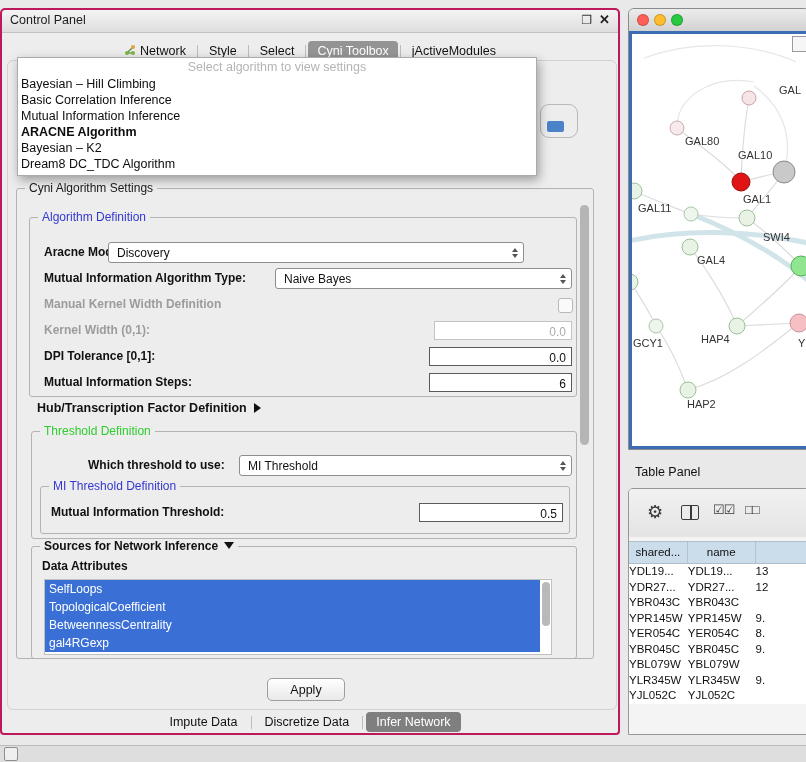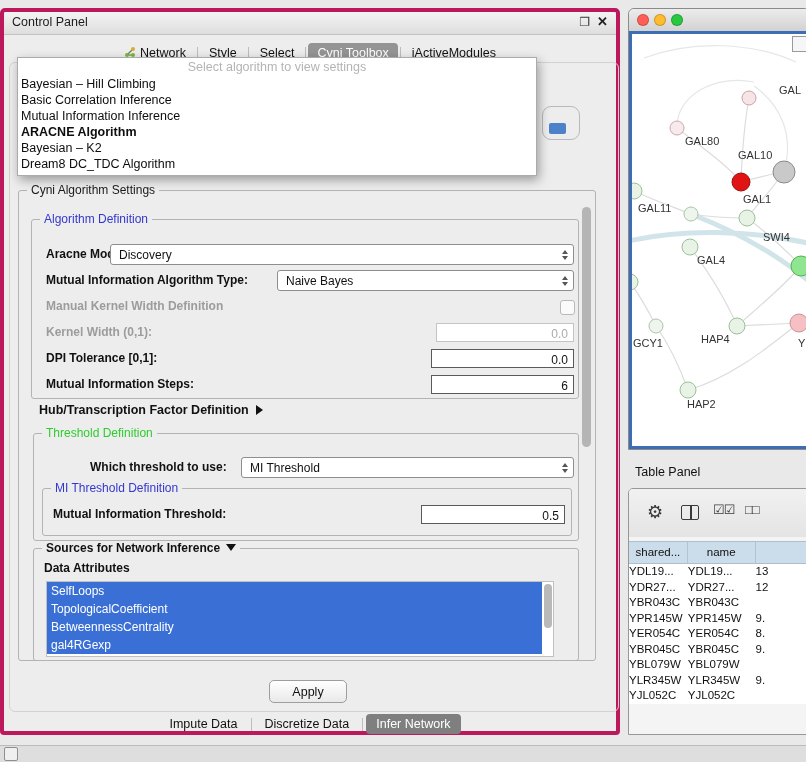--- a/index.html
+++ b/index.html
@@ -1,21 +1,21 @@
 <!DOCTYPE html>
 <html><head>
 <meta charset="utf-8">
 <style>
   html,body{margin:0;padding:0;}
   body{font-family:"Liberation Sans", sans-serif; background:#e9e9e9;}
   .stage{position:relative;width:806px;height:762px;overflow:hidden;background:#e9e9e9;}
 
   
   .control-panel{position:absolute;left:0;top:8px;width:620px;height:727px;background:#ededed;
-    border:4px solid #be185d;border-radius:5px 5px 4px 4px;box-sizing:border-box;}
+    border:2px solid #be185d;border-radius:5px 5px 4px 4px;box-sizing:border-box;}
   .cp-titlebar{position:absolute;left:0;top:0;right:0;height:22px;
     background:linear-gradient(#f4f4f4,#dedede);border-bottom:1px solid #c2c2c2;
     border-radius:5px 5px 0 0;}
   .cp-title{position:absolute;left:8px;top:3px;font-size:12.5px;color:#1c1c1c;}
   .cp-float{position:absolute;right:26px;top:3px;font-size:12px;color:#333;cursor:default;}
   .cp-close{position:absolute;right:8px;top:2px;font-size:13px;font-weight:bold;color:#222;cursor:default;}
 
   .content-frame{position:absolute;left:5px;top:50px;width:608px;height:648px;
     border:1px solid #d2d2d2;border-radius:6px;}
 
@@ -167,21 +167,21 @@
       <span class="legend">Cyni Algorithm Settings</span>
 
       <div class="v-scrollbar">
         <div class="v-thumb"></div>
       </div>
 
       <div class="group" style="left:12px;top:28px;width:548px;height:180px;">
         <span class="legend blue">Algorithm Definition</span>
 
         <span class="lbl" style="left:14px;top:27px;">Aracne Mode:</span>
-        <div class="combo" style="left:78px;top:24px;width:464px;">
+        <div class="combo" style="left:78px;top:24px;width:416px;">
           <span>Discovery</span>
           <span class="arrows">
               <span class="tri-up"></span>
               <span class="tri-dn"></span>
             </span>
         </div>
 
         <span class="lbl" style="left:14px;top:53px;">Mutual Information Algorithm Type:</span>
         <div class="combo" style="left:245px;top:50px;width:297px;">
           <span>Naive Bayes</span>

